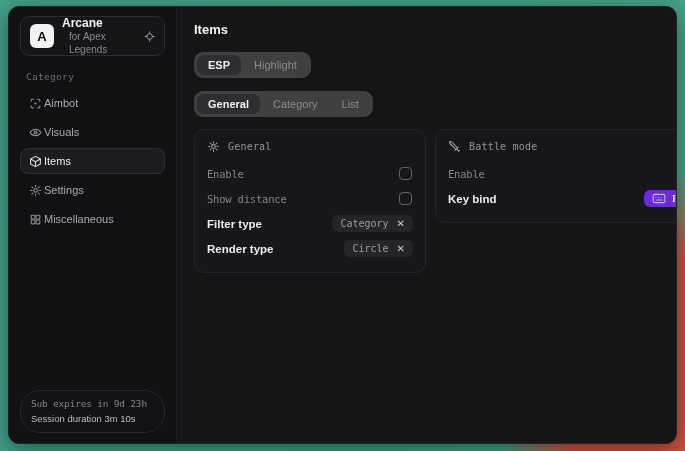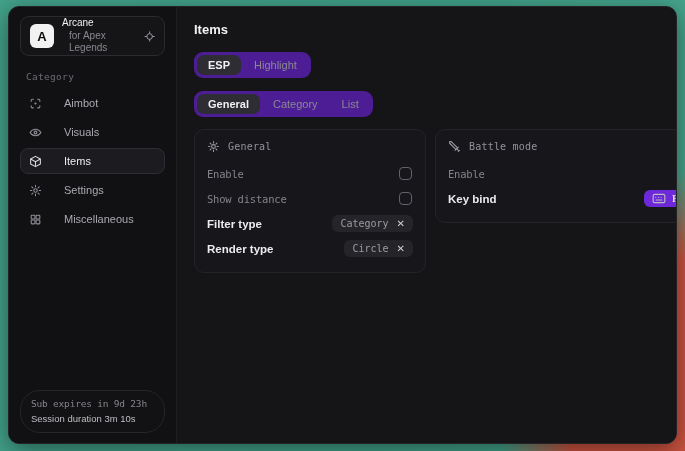--- a/index.html
+++ b/index.html
@@ -26,50 +26,50 @@
   .header-card {
     border:1px solid #2a2a2f; background:#151518; border-radius:9px;
     height:40px; display:flex; align-items:center; gap:8px; padding:0 9px;
     margin-bottom:13px;
   }
   .logo {
     width:24px; height:24px; border-radius:6px; background:#f2f2f3;
     color:#0c0c0e; font-weight:bold; font-size:13px;
     display:flex; align-items:center; justify-content:center; flex:0 0 24px;
   }
-  .app-name { font-size:10px; font-weight:normal; color:#f0f0f2; line-height:1.25; }
+  .app-name { font-size:12px; font-weight:bold; color:#f0f0f2; line-height:1.25; }
   .app-sub  { font-size:10px; color:#88888f; line-height:1.25;padding-left:7px; }
   .header-target { margin-left:auto; color:#9a9aa1; width:13px; height:13px; }
   .section-label {
     font-family:"DejaVu Sans Mono", monospace;
     font-size:9.5px; color:#6b6b73; margin:2px 6px 8px; letter-spacing:.3px;
   }
   .nav-item {
-    height:26px; display:flex; align-items:center; gap:22px;
+    height:26px; display:flex; align-items:center; gap:2px;
     padding:0 8px; border-radius:8px; border:1px solid transparent;
     color:#a9a9b0; font-size:11px; margin-bottom:3px; cursor:default;
   }
   .nav-item .nav-ic { width:13px; height:13px; color:#8e8e96; flex:0 0 13px; }
   .nav-item.active { background:#1c1c20; border-color:#2d2d33; color:#ededf0; }
   .nav-item.active .nav-ic { color:#d8d8dc; }
   .sidebar-spacer { flex:1; }
   .status-card {
     border:1px solid #26262b; background:#121215; border-radius:20px;
     padding:7px 10px 8px;
   }
   .status-line1 {
     font-family:"DejaVu Sans Mono", monospace;
     font-size:9.5px; color:#84848b; margin-bottom:4px; letter-spacing:-.2px;
   }
   .status-line2 { font-size:9.5px; color:#bfbfc4; }
   
   .main { flex:1; padding:15px 17px; background:#151518; }
   .page-title { font-size:13px; font-weight:bold; color:#f2f2f4; margin-bottom:15px; }
   .tab-group {
-    display:inline-flex; background:#4c1d95; border-radius:9px; padding:3px; gap:2px;
+    display:inline-flex; background:#404040; border-radius:9px; padding:3px; gap:2px;
   }
   .tab {
     padding:4px 11px; border-radius:7px; font-size:11px; color:#8a8a91; cursor:default;
     white-space:nowrap;
   }
   .tab.active { background:#2d2d33; color:#f0f0f2; font-weight:600; }
   .view-tabs { display:block; margin-top:13px; }
   .panels { display:flex; gap:9px; align-items:flex-start; margin-top:12px; }
   .panel {
     background:#17171b; border:1px solid #242429; border-radius:10px;

